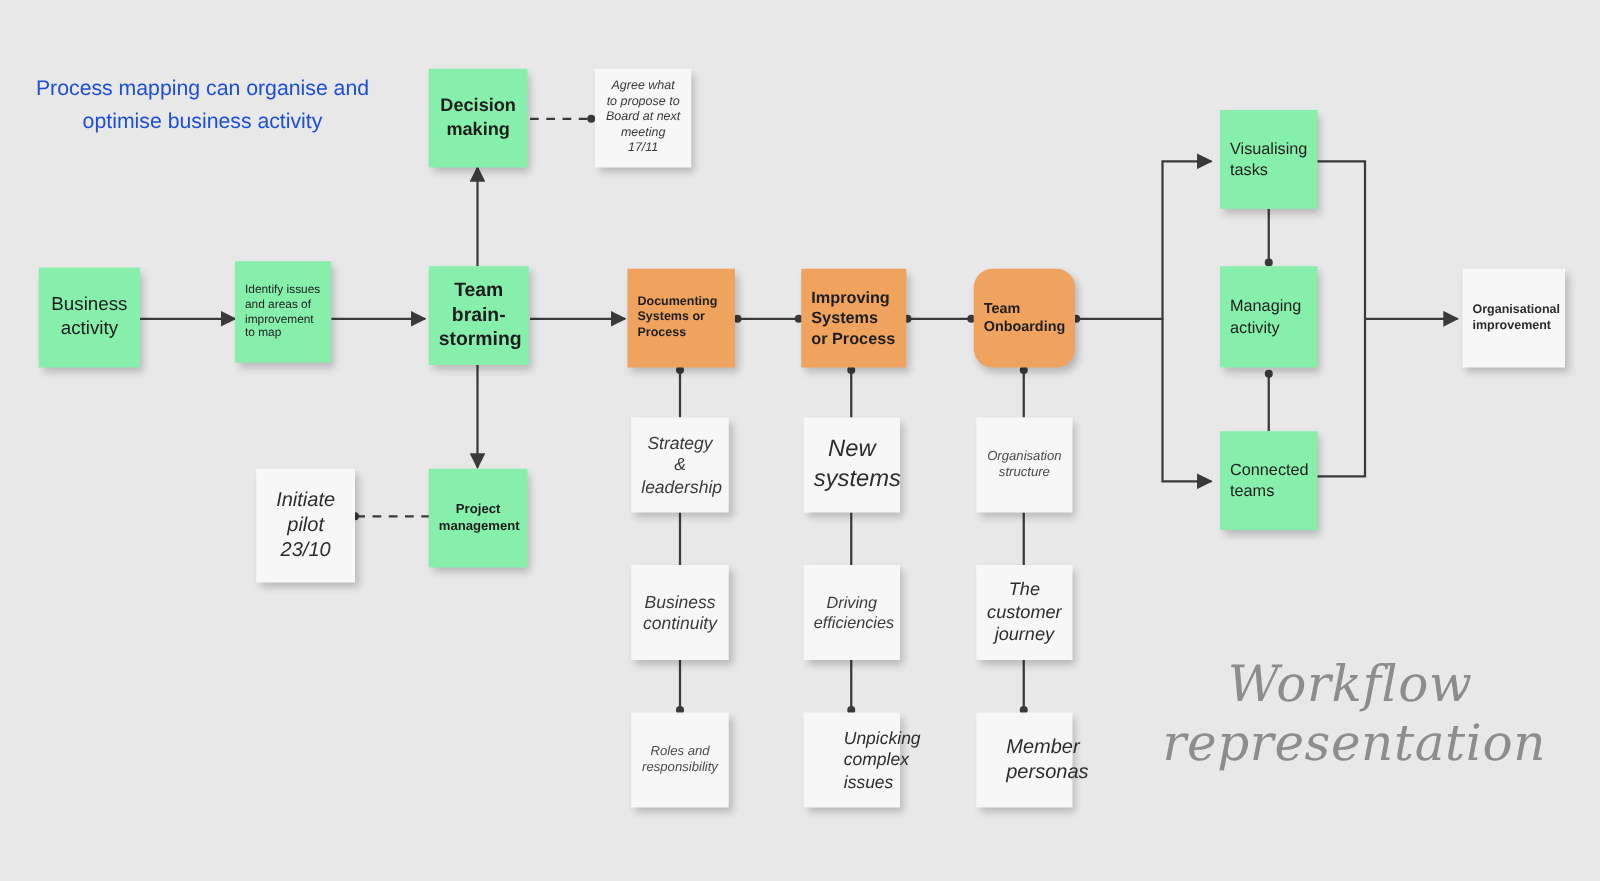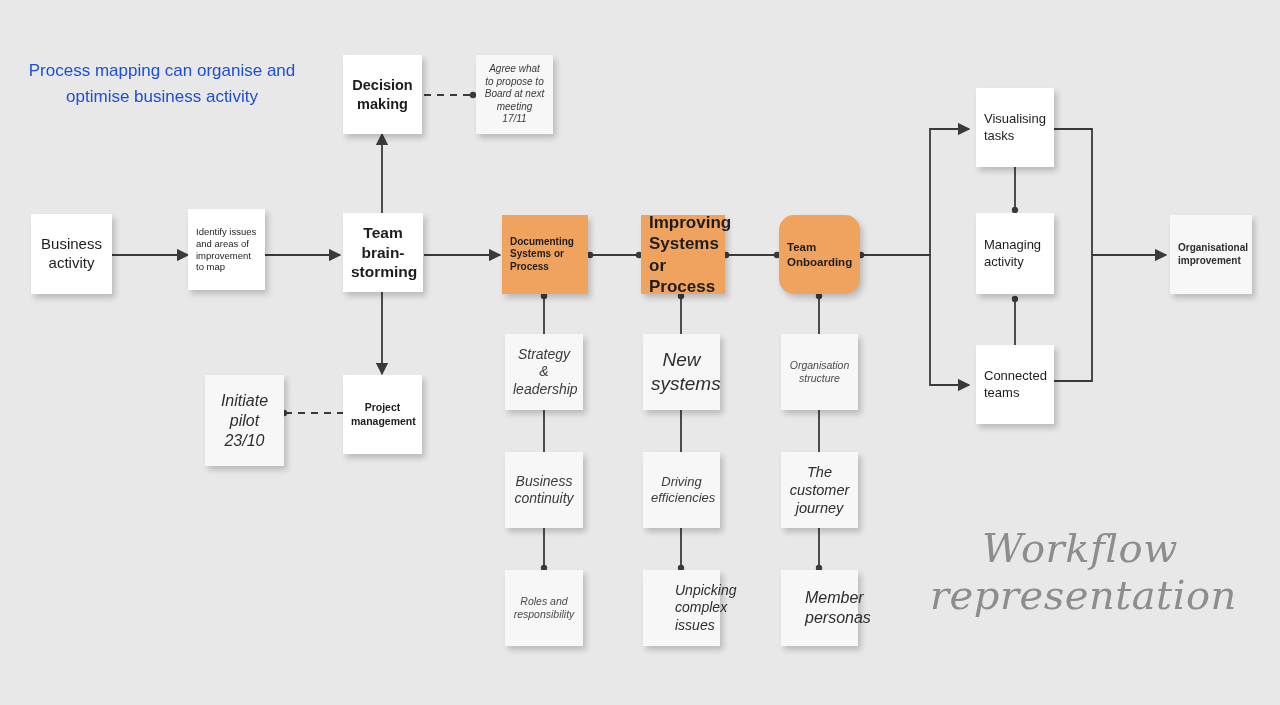--- a/index.html
+++ b/index.html
@@ -20,21 +20,21 @@
     display:flex;align-items:center;justify-content:center;
     text-align:center;
     line-height:1.25;
     box-shadow:3px 4px 6px rgba(0,0,0,0.20);
     color:#1d1d1d;
     padding:6px 8px;
     z-index:5;
   }
   .note span{display:block;width:100%;}
 
-  .teal{background:#ffffff;}
+  .teal{background:#86efac;}
   .orange{background:#f0a35e;}
   .white{background:#f7f7f7;}
 
   .bold{font-weight:bold;}
   .italic{font-style:italic;}
 
   .heading{
     position:absolute;
     color:#1d4ed8;
     font-size:17px;
@@ -154,21 +154,21 @@
   </div>
 
   <div class="note white italic" style="left:205px;top:375px;width:79px;height:91px;font-size:16px;color:#2d2d2d;">
     <span>Initiate pilot 23/10</span>
   </div>
 
   <div class="note orange bold" style="left:502px;top:215px;width:86px;height:79px;font-size:10px;text-align:left;justify-content:flex-start;">
     <span style="text-align:left;">Documenting Systems or Process</span>
   </div>
 
-  <div class="note orange bold" style="left:641px;top:215px;width:84px;height:79px;font-size:17px;text-align:left;justify-content:flex-start;">
+  <div class="note orange bold" style="left:641px;top:215px;width:84px;height:79px;font-size:13px;text-align:left;justify-content:flex-start;">
     <span style="text-align:left;">Improving Systems or Process</span>
   </div>
 
   <div class="note orange bold" style="left:779px;top:215px;width:81px;height:79px;font-size:11.5px;text-align:left;justify-content:flex-start;border-radius:15px;">
     <span style="text-align:left;">Team Onboarding</span>
   </div>
 
   <div class="note white italic" style="left:505px;top:334px;width:78px;height:76px;font-size:14px;color:#3b3b3b;">
     <span>Strategy &amp; leadership</span>
   </div>

